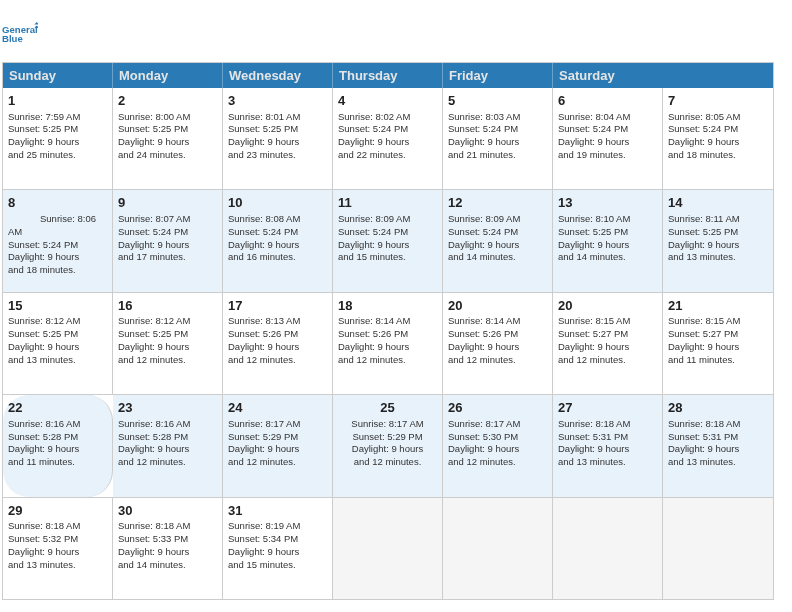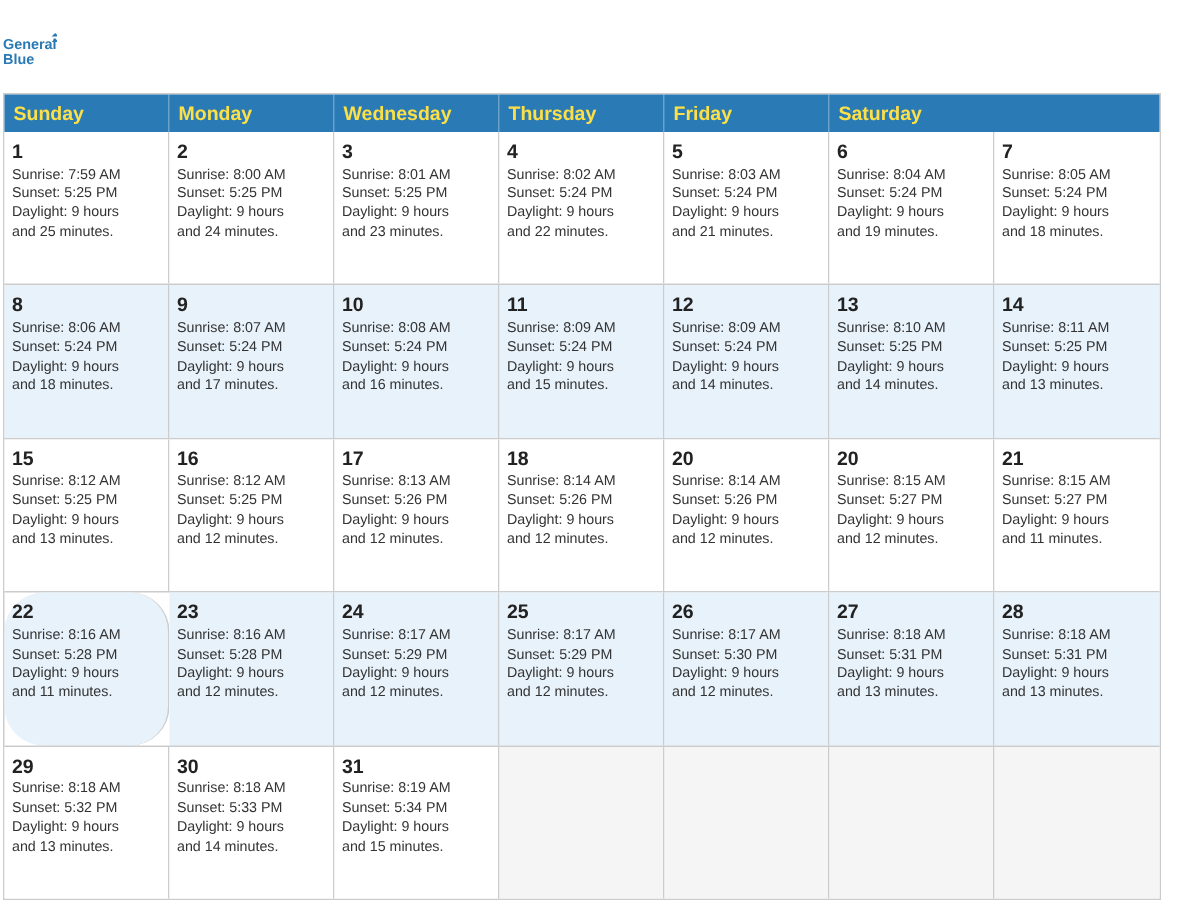--- a/index.html
+++ b/index.html
@@ -46,21 +46,21 @@
       display: flex;
       flex-direction: column;
       border: 1px solid #ccc;
     }
     .cal-header {
       display: grid;
       grid-template-columns: repeat(7, 1fr);
       background: #2a7ab5;
     }
     .cal-header-cell {
-      color: #fde047;
+      color: #e5e5e5;
       font-weight: bold;
       font-size: 13px;
       padding: 5px 6px;
       text-align: left;
       border-right: 1px solid rgba(255,255,255,0.3);
     }
     .cal-header-cell:last-child { border-right: none; }
     .cal-body {
       display: flex;
       flex-direction: column;
@@ -146,21 +146,21 @@
           <div class="cal-cell" style="background: rgb(255, 255, 255);"><span class="day-num">6</span><span style="white-space: pre-line;">Sunrise: 8:04 AM
 Sunset: 5:24 PM
 Daylight: 9 hours
 and 19 minutes.</span></div>
           <div class="cal-cell" style="background: rgb(255, 255, 255);"><span class="day-num">7</span><span style="white-space: pre-line;">Sunrise: 8:05 AM
 Sunset: 5:24 PM
 Daylight: 9 hours
 and 18 minutes.</span></div>
         </div>
         <div class="cal-row">
-          <div class="cal-cell" style="background: rgb(232, 242, 251);"><span class="day-num">8</span><span style="white-space: pre-line;">Sunrise: 8:06 AM
+          <div class="cal-cell" style="background: rgb(232, 242, 251);"><span class="day-num">8</span><span style="white-space: pre-line; margin-left: 32px;">Sunrise: 8:06 AM
 Sunset: 5:24 PM
 Daylight: 9 hours
 and 18 minutes.</span></div>
           <div class="cal-cell" style="background: rgb(232, 242, 251);"><span class="day-num">9</span><span style="white-space: pre-line;">Sunrise: 8:07 AM
 Sunset: 5:24 PM
 Daylight: 9 hours
 and 17 minutes.</span></div>
           <div class="cal-cell" style="background: rgb(232, 242, 251);"><span class="day-num">10</span><span style="white-space: pre-line;">Sunrise: 8:08 AM
 Sunset: 5:24 PM
 Daylight: 9 hours
@@ -218,21 +218,21 @@
 Daylight: 9 hours
 and 11 minutes.</span></div>
           <div class="cal-cell" style="background: rgb(232, 242, 251);"><span class="day-num">23</span><span style="white-space: pre-line;">Sunrise: 8:16 AM
 Sunset: 5:28 PM
 Daylight: 9 hours
 and 12 minutes.</span></div>
           <div class="cal-cell" style="background: rgb(232, 242, 251);"><span class="day-num">24</span><span style="white-space: pre-line;">Sunrise: 8:17 AM
 Sunset: 5:29 PM
 Daylight: 9 hours
 and 12 minutes.</span></div>
-          <div class="cal-cell" style="background: rgb(232, 242, 251);"><span class="day-num">25</span><span style="white-space: pre-line;">Sunrise: 8:17 AM
+          <div class="cal-cell" style="background: rgb(232, 242, 251); text-align: center;"><span class="day-num">25</span><span style="white-space: pre-line;">Sunrise: 8:17 AM
 Sunset: 5:29 PM
 Daylight: 9 hours
 and 12 minutes.</span></div>
           <div class="cal-cell" style="background: rgb(232, 242, 251);"><span class="day-num">26</span><span style="white-space: pre-line;">Sunrise: 8:17 AM
 Sunset: 5:30 PM
 Daylight: 9 hours
 and 12 minutes.</span></div>
           <div class="cal-cell" style="background: rgb(232, 242, 251);"><span class="day-num">27</span><span style="white-space: pre-line;">Sunrise: 8:18 AM
 Sunset: 5:31 PM
 Daylight: 9 hours

